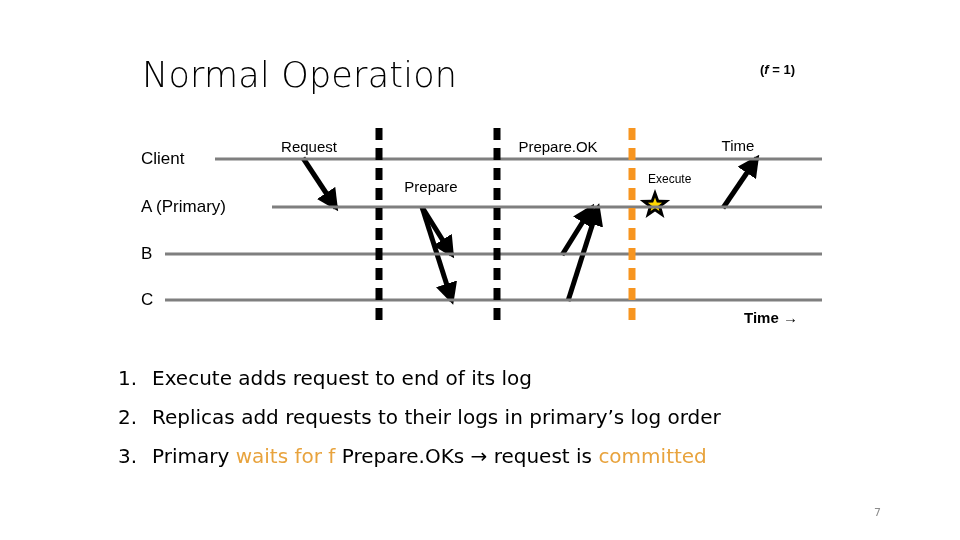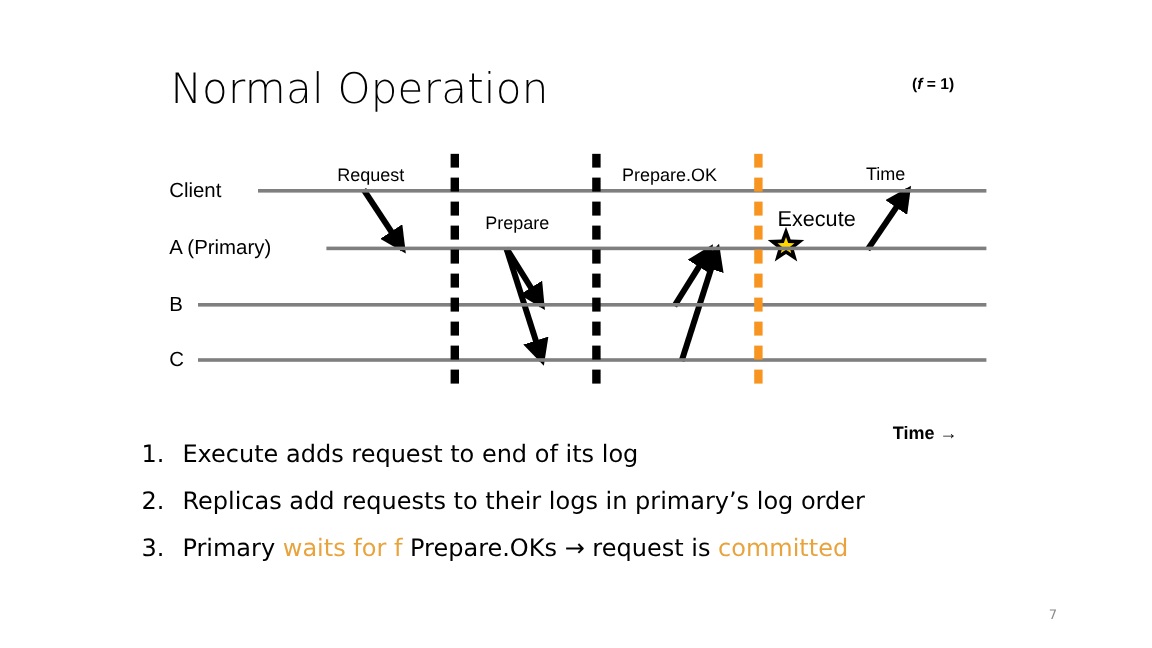--- a/index.html
+++ b/index.html
@@ -94,33 +94,32 @@
       #f79520 0px, #f79520 12px,
       rgba(0,0,0,0) 12px, rgba(0,0,0,0) 20px);
     background-size: 7px 20px;
   }
 
   #execute-label {
     position: absolute;
     left: 648px;
     top: 172px;
     font-family: "Liberation Sans", sans-serif;
-    font-size: 18px;
+    font-size: 12px;
     white-space: nowrap;
   }
 
   #time-label {
     position: absolute;
     left: 744px;
     top: 309px;
     font-family: "Liberation Sans", sans-serif;
     font-size: 15px;
     font-weight: bold;
     white-space: nowrap;
-    margin-top: 44px;
   }
 
   
   #steps {
     position: absolute;
     left: 118px;
     top: 364px;
     width: 760px;
   }
   .step-row {

